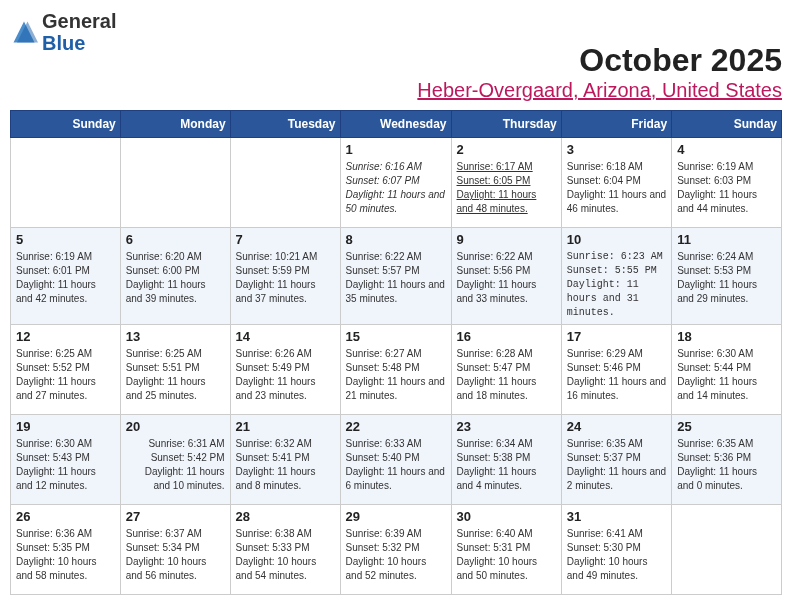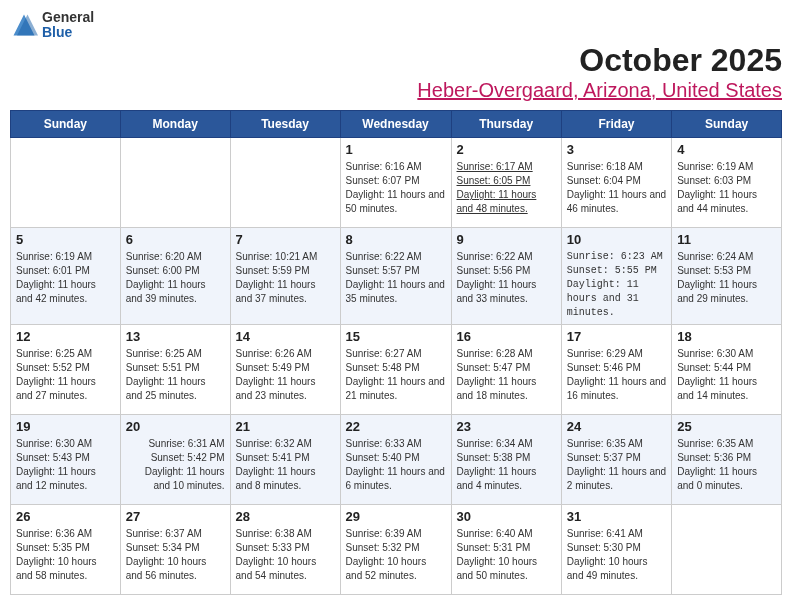--- a/index.html
+++ b/index.html
@@ -15,21 +15,21 @@
       align-items: flex-start;
       justify-content: space-between;
       margin-bottom: 8px;
     }
     .logo {
       display: flex;
       align-items: center;
       gap: 4px;
     }
     .logo-text {
-      font-size: 14px;
+      font-size: 20px;
       font-weight: bold;
       line-height: 1.1;
     }
     .logo-general { color: #333; }
     .logo-blue { color: #1e5fa8; }
     .logo-icon {
       width: 28px;
       height: 28px;
     }
     .title-block {
@@ -50,21 +50,21 @@
       width: 100%;
       border-collapse: collapse;
       border: 1px solid #ccc;
     }
     thead tr th {
       background-color: #2b579a;
       color: #fff;
       font-size: 12px;
       font-weight: bold;
       padding: 6px 4px;
-      text-align: center;
+      text-align: right;
       border: 1px solid #1e4080;
     }
     tbody tr {
       border-bottom: 1px solid #ccc;
     }
     tbody td {
       vertical-align: top;
       border: 1px solid #ccc;
       padding: 4px 5px;
       font-size: 10px;
@@ -122,21 +122,21 @@
         <th>Sunday</th>
       </tr>
   </thead>
   <tbody id="calendar-body">
   <tr>
         <td></td>
         <td></td>
         <td></td>
         <td>
           <span class="day-num">1</span>
-          <div class="day-info" style="white-space: pre-line;">Sunrise: 6:16 AM
+          <div class="day-info" style="white-space: pre-line; font-style: italic;">Sunrise: 6:16 AM
 Sunset: 6:07 PM
 Daylight: 11 hours and 50 minutes.</div>
         </td>
         <td>
           <span class="day-num">2</span>
           <div class="day-info" style="white-space: pre-line; text-decoration: underline;">Sunrise: 6:17 AM
 Sunset: 6:05 PM
 Daylight: 11 hours and 48 minutes.</div>
         </td>
         <td>

